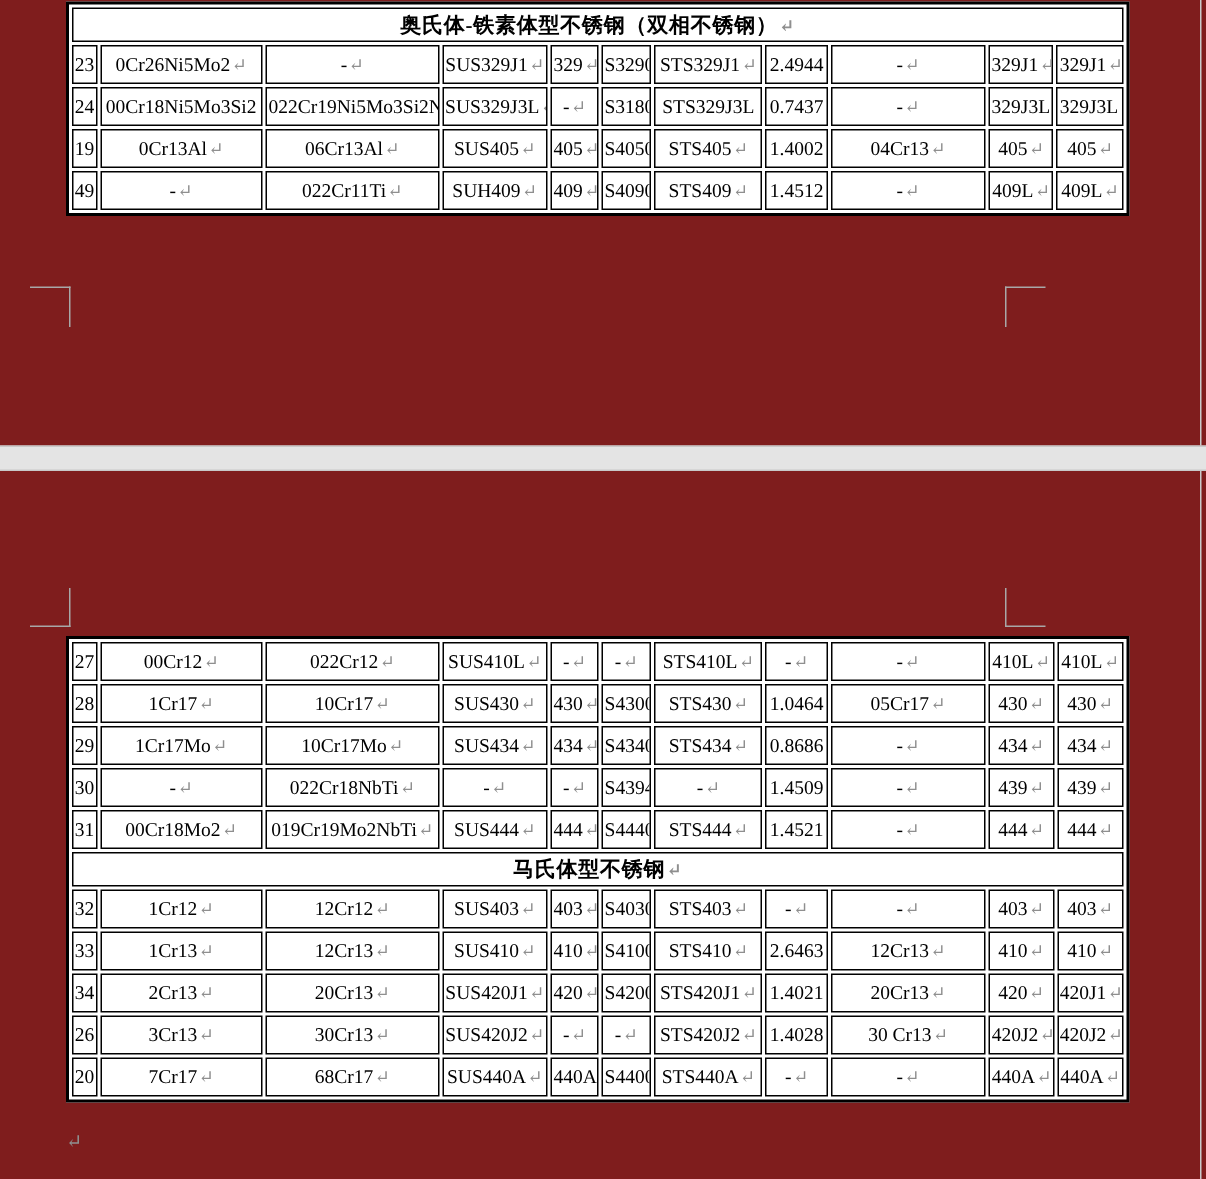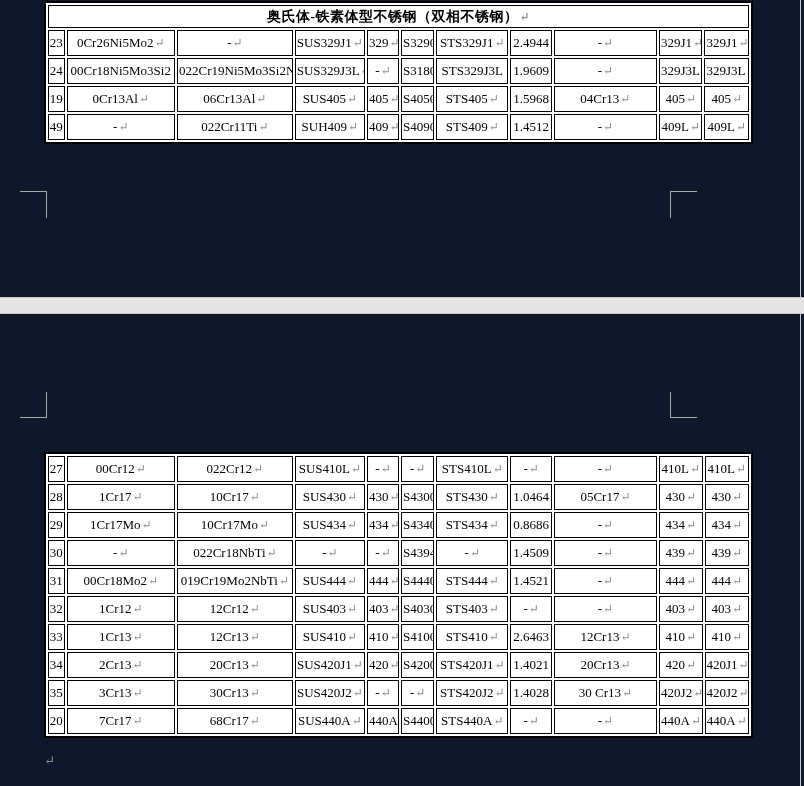--- a/index.html
+++ b/index.html
@@ -1,25 +1,25 @@
 <!DOCTYPE html>
 <html><head>
 <meta charset="utf-8">
 <style>
   html,body{margin:0;padding:0;background:#ffffff;}
   .canvas{
-    position:relative;width:804px;height:786px;background:#0f172a;overflow:hidden;
+    position:relative;width:804px;height:786px;background:#7f1d1d;overflow:hidden;
     font-family:"Liberation Serif","DejaVu Serif",serif;color:#000;
   }
   table.grade-table{
     position:absolute;left:44px;width:709px;table-layout:fixed;
     border-collapse:separate;border-spacing:2px;border:2px solid #000;background:#fff;
   }
   #table-page1{top:1px;}
-  #table-page2{top:424px;margin-top:28px;}
+  #table-page2{top:424px;}
   table.grade-table td{
     border:1px solid #000;height:24px;padding:0 1px;
     font-size:13px;text-align:center;vertical-align:middle;
     white-space:nowrap;overflow:hidden;
   }
   table.grade-table td.sec{
     font-weight:bold;font-size:14px;height:21px;letter-spacing:0.5px;
   }
   table.grade-table td.num{padding:0;}
   .rm{color:#8f8f8f;font-size:12px;padding-left:1px;}
@@ -84,34 +84,34 @@
           <td>329J1<span class="rm">↵</span></td>
         </tr>
         <tr>
           <td class="num">24</td>
           <td>00Cr18Ni5Mo3Si2</td>
           <td>022Cr19Ni5Mo3Si2N</td>
           <td>SUS329J3L<span class="rm">↵</span></td>
           <td>-<span class="rm">↵</span></td>
           <td>S31803</td>
           <td>STS329J3L</td>
-          <td>1.9609</td>
+          <td>0.7437</td>
           <td>-<span class="rm">↵</span></td>
           <td>329J3L<span class="rm">↵</span></td>
           <td>329J3L<span class="rm">↵</span></td>
         </tr>
         <tr>
           <td class="num">19</td>
           <td>0Cr13Al<span class="rm">↵</span></td>
           <td>06Cr13Al<span class="rm">↵</span></td>
           <td>SUS405<span class="rm">↵</span></td>
           <td>405<span class="rm">↵</span></td>
           <td>S40500</td>
           <td>STS405<span class="rm">↵</span></td>
-          <td>1.5968</td>
+          <td>1.4002</td>
           <td>04Cr13<span class="rm">↵</span></td>
           <td>405<span class="rm">↵</span></td>
           <td>405<span class="rm">↵</span></td>
         </tr>
         <tr>
           <td class="num">49</td>
           <td>-<span class="rm">↵</span></td>
           <td>022Cr11Ti<span class="rm">↵</span></td>
           <td>SUH409<span class="rm">↵</span></td>
           <td>409<span class="rm">↵</span></td>
@@ -199,20 +199,23 @@
           <td>SUS444<span class="rm">↵</span></td>
           <td>444<span class="rm">↵</span></td>
           <td>S44400</td>
           <td>STS444<span class="rm">↵</span></td>
           <td>1.4521</td>
           <td>-<span class="rm">↵</span></td>
           <td>444<span class="rm">↵</span></td>
           <td>444<span class="rm">↵</span></td>
         </tr>
         <tr>
+          <td colspan="11" class="sec">马氏体型不锈钢<span class="rm">↵</span></td>
+        </tr>
+        <tr>
           <td class="num">32</td>
           <td>1Cr12<span class="rm">↵</span></td>
           <td>12Cr12<span class="rm">↵</span></td>
           <td>SUS403<span class="rm">↵</span></td>
           <td>403<span class="rm">↵</span></td>
           <td>S40300</td>
           <td>STS403<span class="rm">↵</span></td>
           <td>-<span class="rm">↵</span></td>
           <td>-<span class="rm">↵</span></td>
           <td>403<span class="rm">↵</span></td>
@@ -238,21 +241,21 @@
           <td>SUS420J1<span class="rm">↵</span></td>
           <td>420<span class="rm">↵</span></td>
           <td>S42000</td>
           <td>STS420J1<span class="rm">↵</span></td>
           <td>1.4021</td>
           <td>20Cr13<span class="rm">↵</span></td>
           <td>420<span class="rm">↵</span></td>
           <td>420J1<span class="rm">↵</span></td>
         </tr>
         <tr>
-          <td class="num">35</td>
+          <td class="num">26</td>
           <td>3Cr13<span class="rm">↵</span></td>
           <td>30Cr13<span class="rm">↵</span></td>
           <td>SUS420J2<span class="rm">↵</span></td>
           <td>-<span class="rm">↵</span></td>
           <td>-<span class="rm">↵</span></td>
           <td>STS420J2<span class="rm">↵</span></td>
           <td>1.4028</td>
           <td>30 Cr13<span class="rm">↵</span></td>
           <td>420J2<span class="rm">↵</span></td>
           <td>420J2<span class="rm">↵</span></td>

